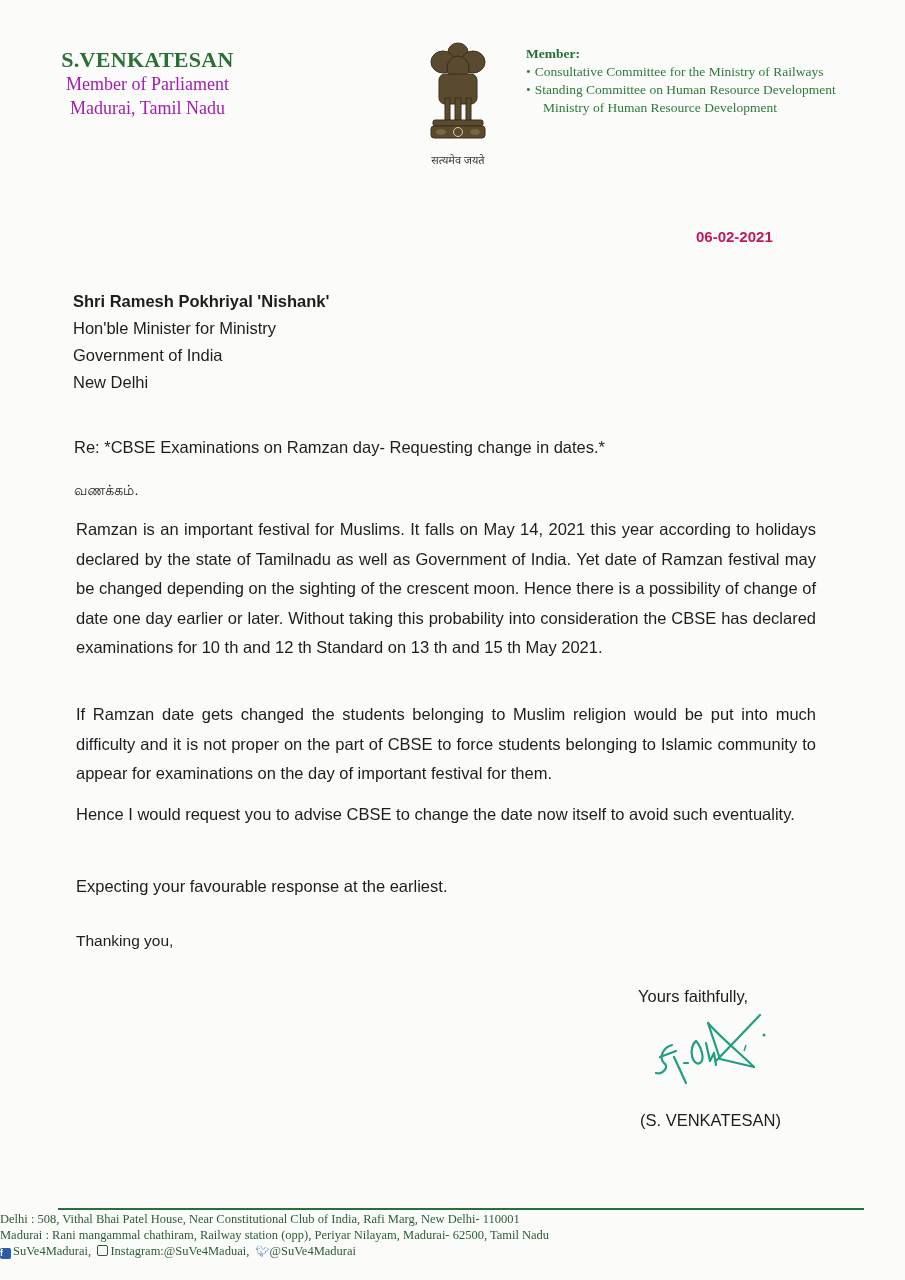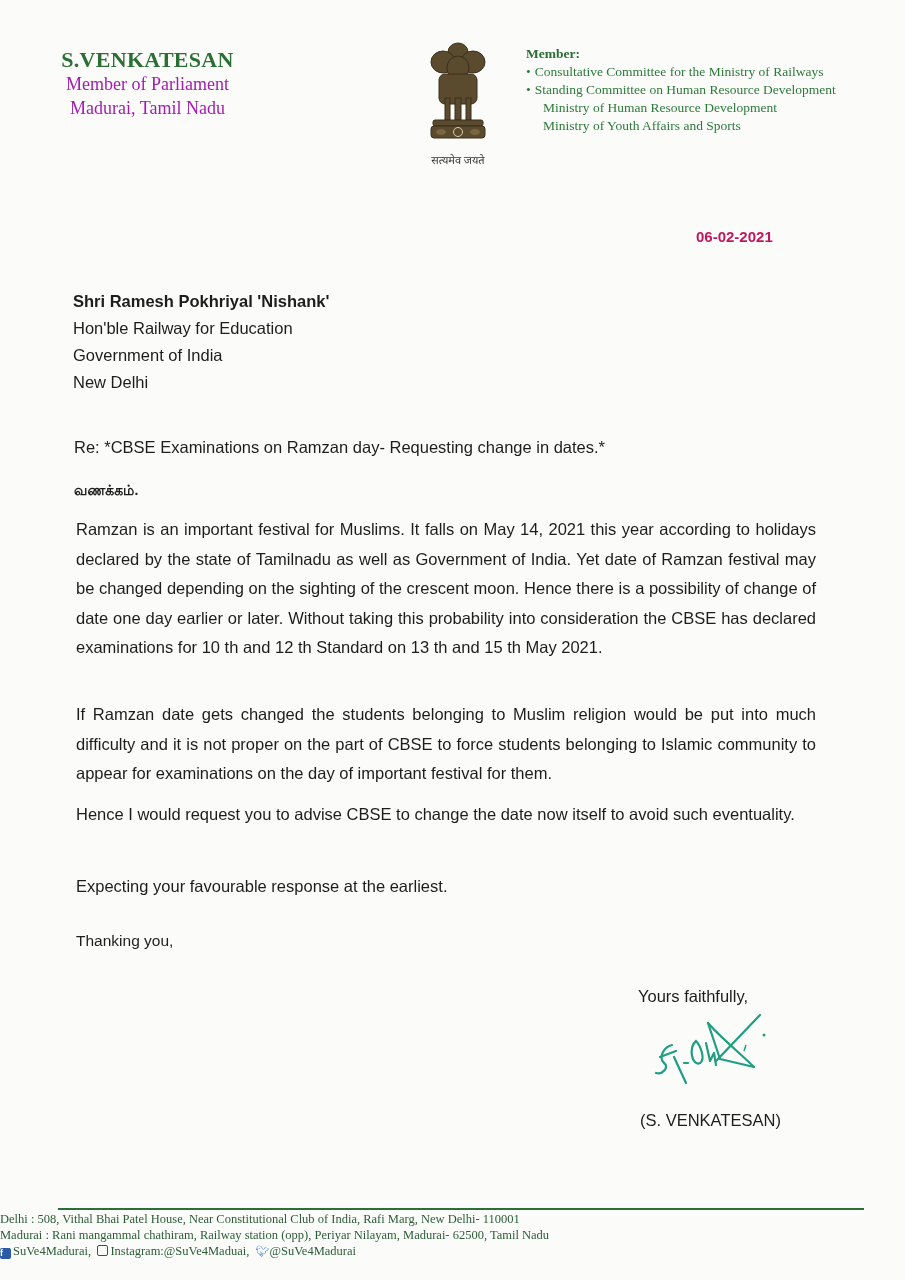--- a/index.html
+++ b/index.html
@@ -22,21 +22,21 @@
   .lh-right .member-label { font-weight: bold; color: #2a6d34; }
   .lh-right .bullet::before { content: "\2022"; margin-right: 4px; }
   .lh-right .sub { padding-left: 17px; }
 
   .date { position: absolute; left: 696px; top: 228px; font-size: 15px; color: #be185d; font-weight: bold; }
 
   .addressee { position: absolute; left: 73px; top: 288px; font-size: 16.5px; color: #1d1d1d; line-height: 27px; }
   .addressee .to-name { font-weight: bold; }
 
   .subject { position: absolute; left: 74px; top: 438px; font-size: 16.5px; color: #1d1d1d; }
-  .salutation { position: absolute; left: 74px; top: 482px; font-size: 14px; color: #1d1d1d; font-weight: bold; }
+  .salutation { position: absolute; left: 74px; top: 482px; font-size: 14px; color: #1d1d1d; font-weight: normal; }
 
   .body { position: absolute; left: 76px; width: 740px; font-size: 16.5px; color: #1d1d1d; line-height: 29.5px; text-align: justify; }
   .p1 { top: 515px; }
   .p2 { top: 700px; }
   .p3 { top: 800px; }
   .p4 { top: 872px; }
   .p5 { top: 926px; font-size: 15.5px; }
 
   .closing { position: absolute; left: 638px; top: 987px; font-size: 16.5px; color: #1d1d1d; }
   .signature { position: absolute; left: 650px; top: 1005px; }
@@ -77,28 +77,27 @@
     <ellipse cx="52" cy="94" rx="5" ry="3" fill="#7a6640"></ellipse>
   </svg>
   <div class="emblem-motto serif">सत्यमेव जयते</div>
 </div>
 
 <div class="lh-right serif">
   <div class="member-label">Member:</div>
   <div class="bullet">Consultative Committee for the Ministry of Railways</div>
   <div class="bullet">Standing Committee on Human Resource Development</div>
   <div class="sub">Ministry of Human Resource Development</div>
-  <div class="sub">Ministry of Youth Affairs and Sports</div>
 </div>
 
 <div class="date sans">06-02-2021</div>
 
 <div class="addressee sans">
   <div class="to-name">Shri Ramesh Pokhriyal 'Nishank'</div>
-  <div>Hon'ble Railway for Education</div>
+  <div>Hon'ble Minister for Ministry</div>
   <div>Government of India</div>
   <div>New Delhi</div>
 </div>
 
 <div class="subject sans">Re: *CBSE Examinations on Ramzan day- Requesting change in dates.*</div>
 <div class="salutation sans">வணக்கம்.</div>
 
 <div class="body sans p1">Ramzan is an important festival for Muslims. It falls on May 14, 2021 this year according to holidays declared by the state of Tamilnadu as well as Government of India. Yet date of Ramzan festival may be changed depending on the sighting of the crescent moon. Hence there is a possibility of change of date one day earlier or later. Without taking this probability into consideration the CBSE has declared examinations for 10 th and 12 th Standard on 13 th and 15 th May 2021.</div>
 <div class="body sans p2">If Ramzan date gets changed the students belonging to Muslim religion would be put into much difficulty and it is not proper on the part of CBSE to force students belonging to Islamic community to appear for examinations on the day of important festival for them.</div>
 <div class="body sans p3">Hence I would request you to advise CBSE to change the date now itself to avoid such eventuality.</div>

